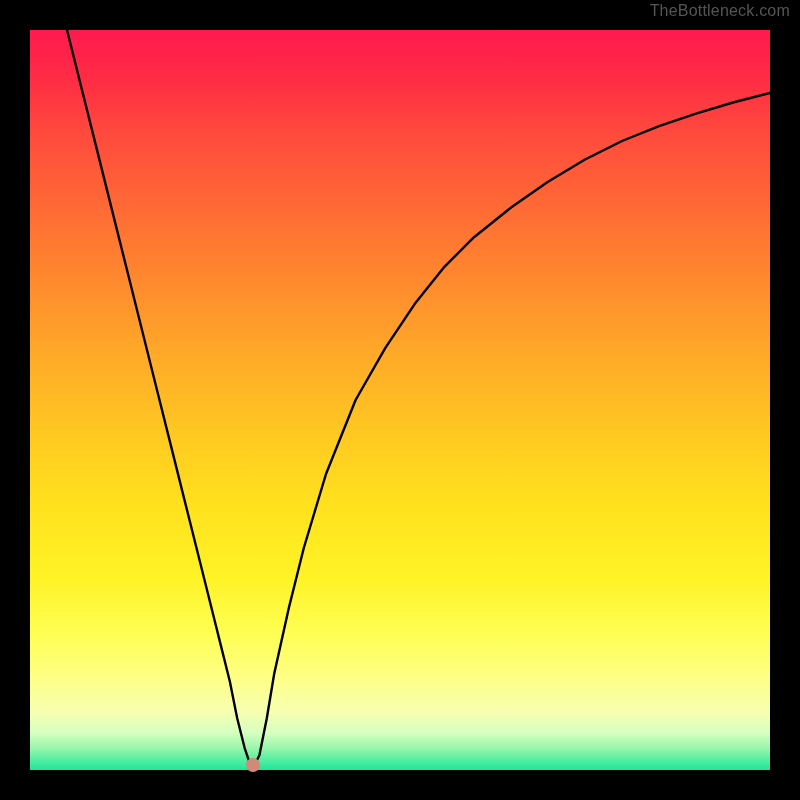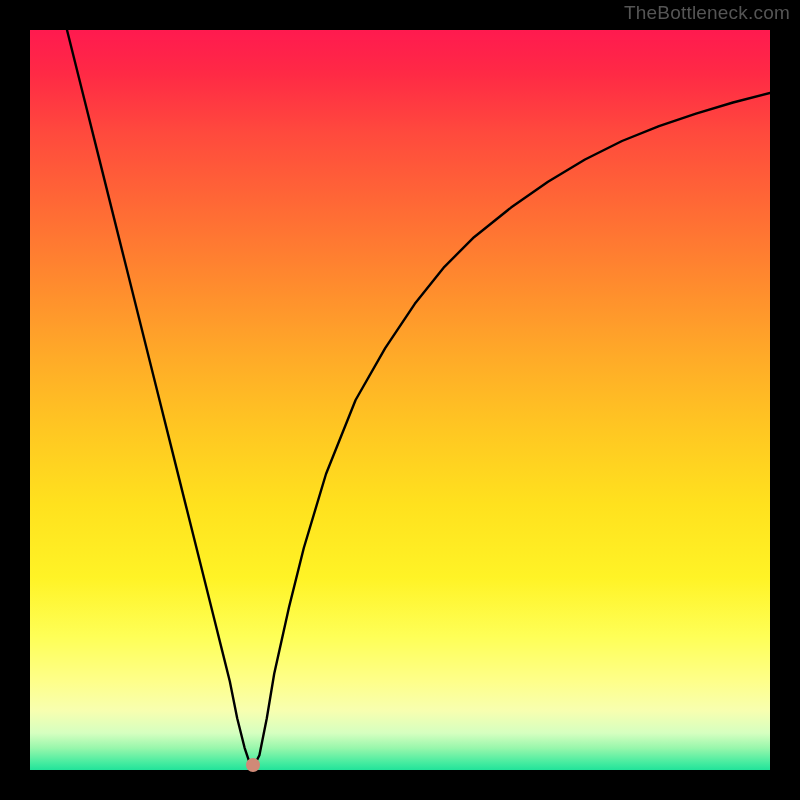--- a/index.html
+++ b/index.html
@@ -15,21 +15,21 @@
     height: 800px;
     background: #000;
     position: relative;
   }
   .watermark {
     position: absolute;
     top: 2px;
     right: 10px;
     color: #555;
     font-family: Arial, Helvetica, sans-serif;
-    font-size: 19px;
+    font-size: 16px;
     font-weight: 500;
     letter-spacing: 0.2px;
     z-index: 10;
   }
   .plot {
     position: absolute;
     left: 30px;
     top: 30px;
     width: 740px;
     height: 740px;

